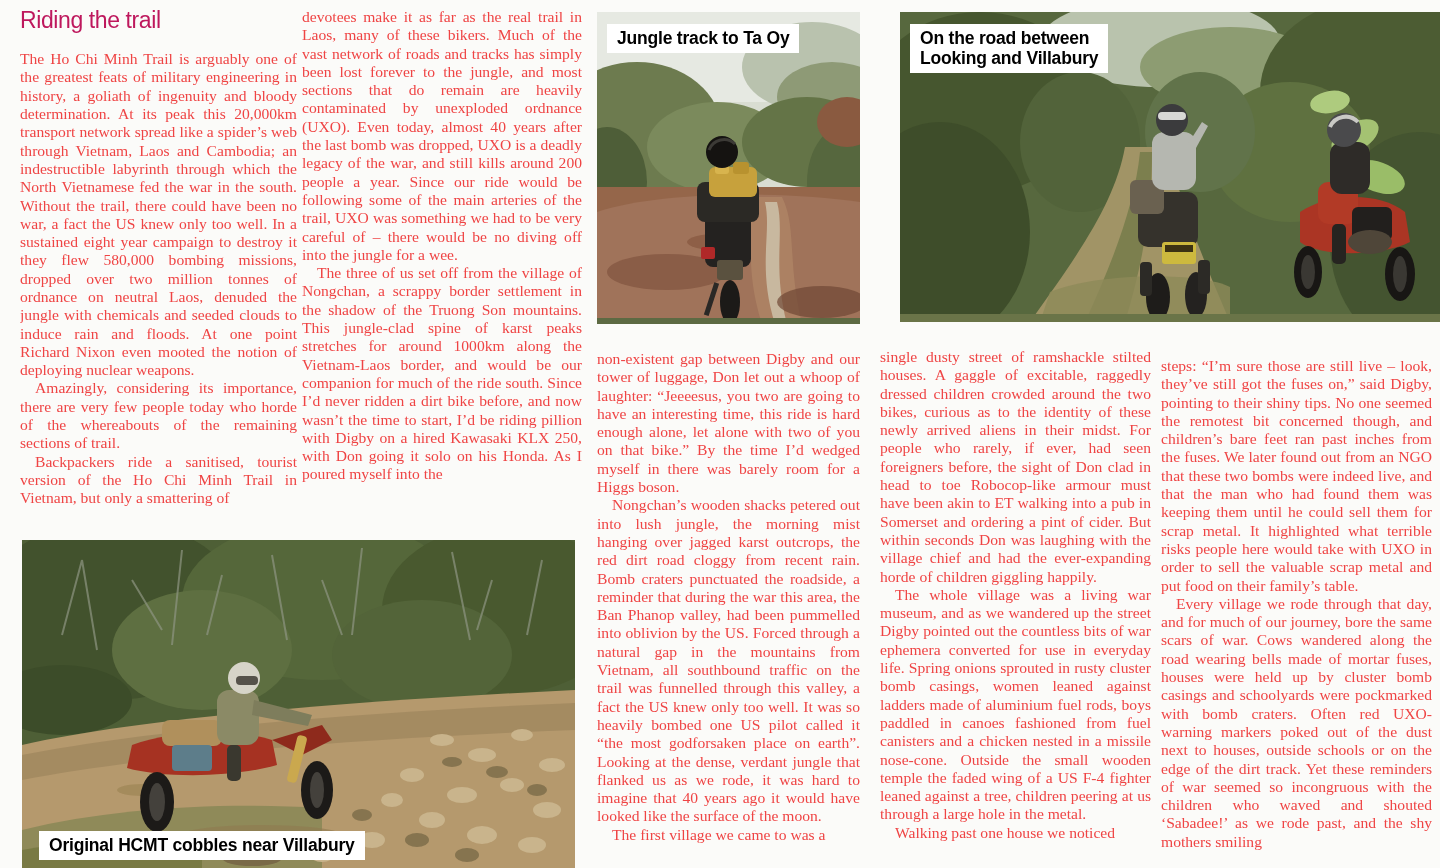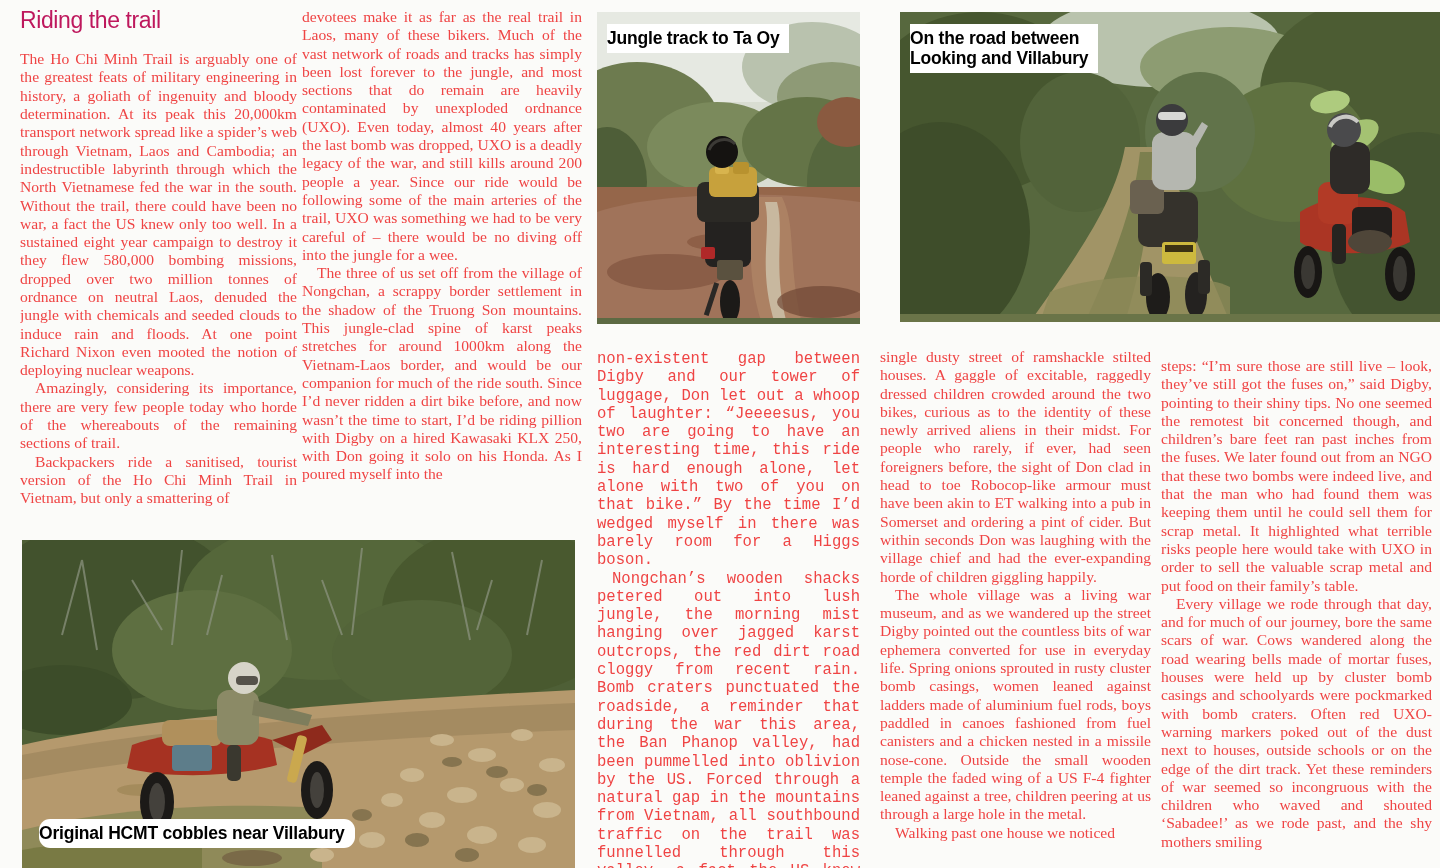--- a/index.html
+++ b/index.html
@@ -23,27 +23,27 @@
     text-justify:inter-word;
   }
   .para.indent{text-indent:15px;}
   figure{margin:0;position:absolute;overflow:hidden;background:#888;}
   figure svg{display:block;}
   .caption{
     position:absolute;
     background:#ffffff;color:#000;
     font-family:"Liberation Sans", sans-serif;
     font-weight:bold;font-size:17.5px;line-height:20px;
-    padding:4px 10px 5px 0;
+    padding:4px 10px 5px 10px;
     letter-spacing:-0.2px;
     white-space:nowrap;
   }
   .caption .cl{display:block;}
   .cap-tl{top:12px;left:10px;}
-  .cap-bl{bottom:20px;left:17px;border-radius:11px;}
+  .cap-bl{bottom:8px;left:17px;}
 </style>
 </head>
 <body>
 
 <div class="page">
 
   <section class="textcol" style="left:20px;top:8px;width:277px;height:524px;">
     <h1 class="headline">Riding the trail</h1>
     <p class="para">The Ho Chi Minh Trail is arguably one of the greatest feats of military engineering in history, a goliath of ingenuity and bloody determination. At its peak this 20,000km transport network spread like a spider’s web through Vietnam, Laos and Cambodia; an indestructible labyrinth through which the North Vietnamese fed the war in the south. Without the trail, there could have been no war, a fact the US knew only too well. In a sustained eight year campaign to destroy it they flew 580,000 bombing missions, dropped over two million tonnes of ordnance on neutral Laos, denuded the jungle with chemicals and seeded clouds to induce rain and floods. At one point Richard Nixon even mooted the notion of deploying nuclear weapons.</p>
     <p class="para indent">Amazingly, considering its importance, there are very few people today who horde of the whereabouts of the remaining sections of trail.</p>
@@ -86,21 +86,21 @@
         <rect x="104" y="235" width="14" height="12" rx="2" fill="#b02828"></rect>
         <rect x="120" y="248" width="26" height="20" rx="3" fill="#5a513f"></rect>
         <ellipse cx="133" cy="290" rx="10" ry="22" fill="#1c1a18"></ellipse>
         <rect x="112" y="270" width="5" height="34" fill="#2a2826" transform="rotate(18 114 287)"></rect>
       </g>
       <rect x="0" y="306" width="263" height="6" fill="#5d6a43"></rect>
     </svg>
     <figcaption class="caption cap-tl">Jungle track to Ta Oy</figcaption>
   </figure>
 
-  <section class="textcol" style="left:597px;top:350px;width:263px;height:518px;font-family:Liberation Mono, monospace;">
+  <section class="textcol" style="left:597px;top:350px;width:263px;height:518px;">
     <p class="para">non-existent gap between Digby and our tower of luggage, Don let out a whoop of laughter: “Jeeeesus, you two are going to have an interesting time, this ride is hard enough alone, let alone with two of you on that bike.” By the time I’d wedged myself in there was barely room for a Higgs boson.</p>
     <p class="para indent">Nongchan’s wooden shacks petered out into lush jungle, the morning mist hanging over jagged karst outcrops, the red dirt road cloggy from recent rain. Bomb craters punctuated the roadside, a reminder that during the war this area, the Ban Phanop valley, had been pummelled into oblivion by the US. Forced through a natural gap in the mountains from Vietnam, all southbound traffic on the trail was funnelled through this valley, a fact the US knew only too well. It was so heavily bombed one US pilot called it “the most godforsaken place on earth”. Looking at the dense, verdant jungle that flanked us as we rode, it was hard to imagine that 40 years ago it would have looked like the surface of the moon.</p>
     <p class="para indent">The first village we came to was a</p>
   </section>
 
   <figure style="left:900px;top:12px;width:554px;height:310px;">
     <svg width="554" height="310" viewBox="0 0 554 310">
       <rect x="0" y="0" width="554" height="310" fill="#57683e"></rect>
       <ellipse cx="260" cy="30" rx="120" ry="45" fill="#b9c3ad"></ellipse>
       <ellipse cx="330" cy="55" rx="90" ry="40" fill="#8d9c72"></ellipse>

